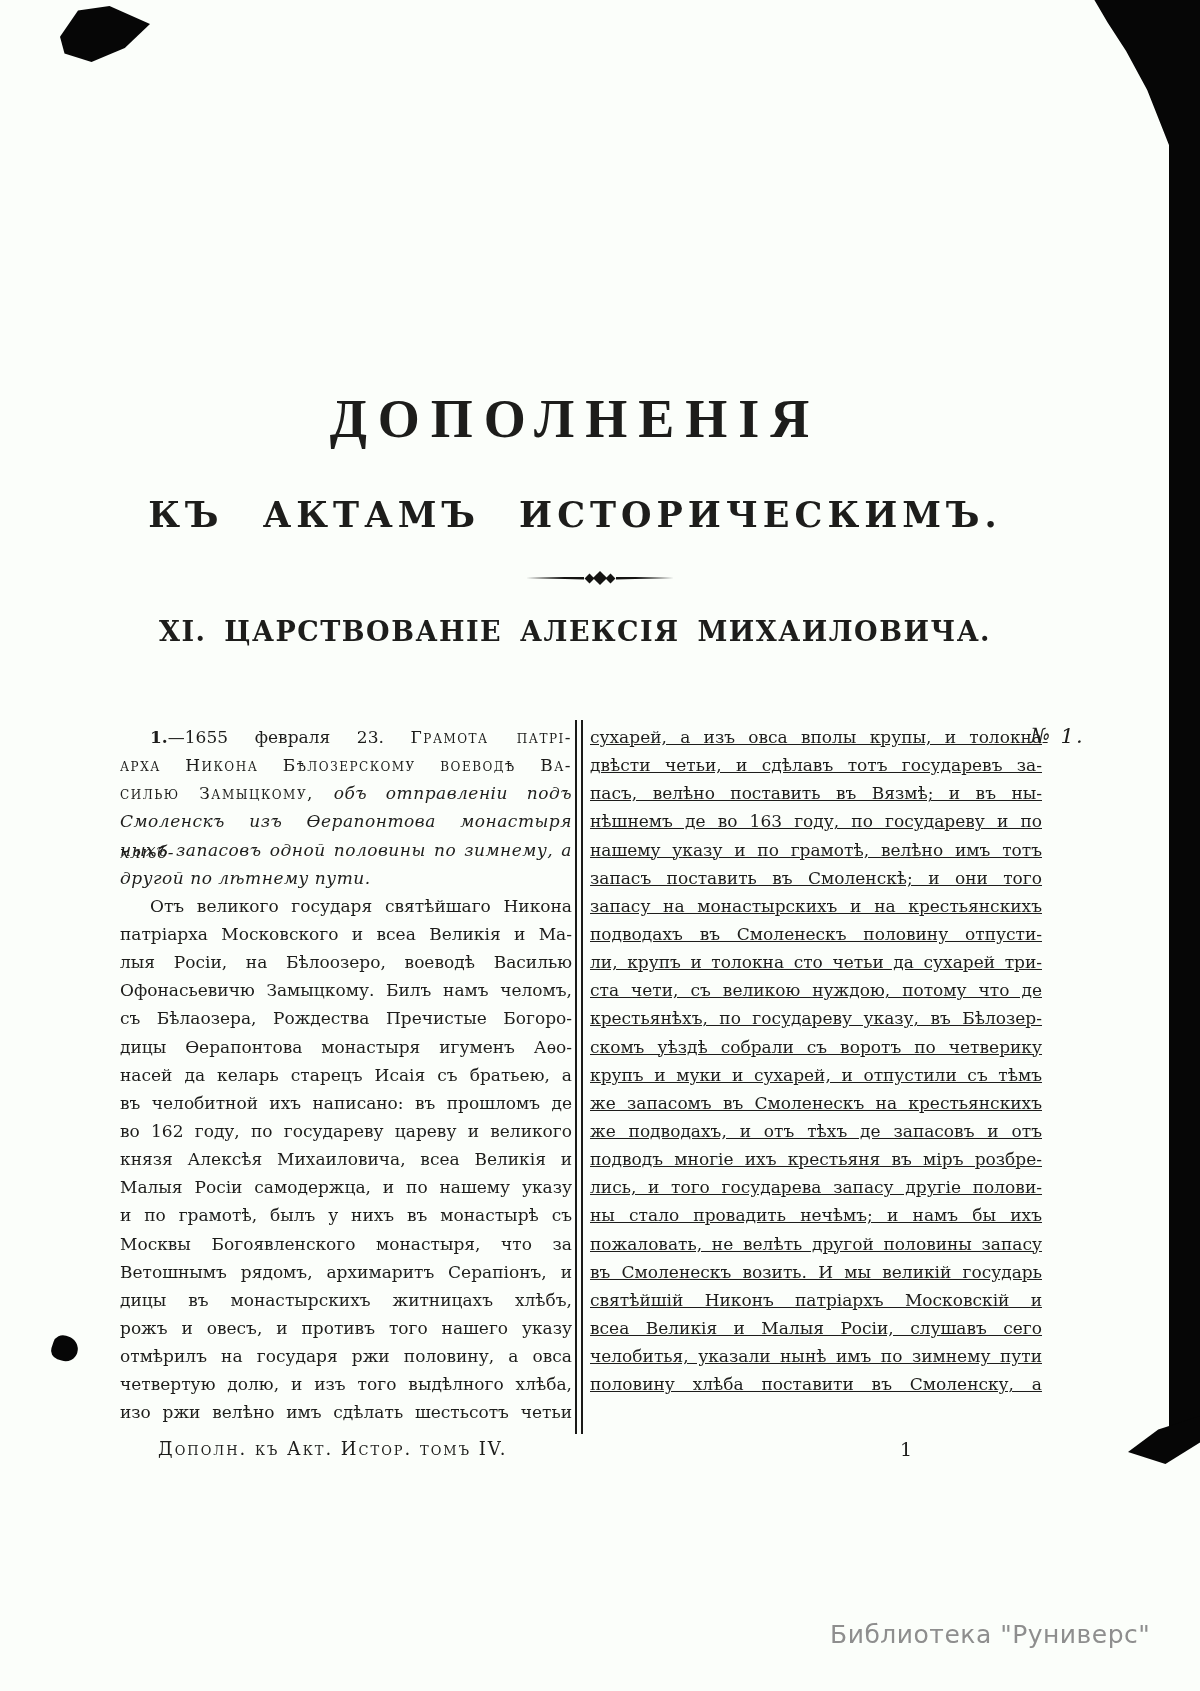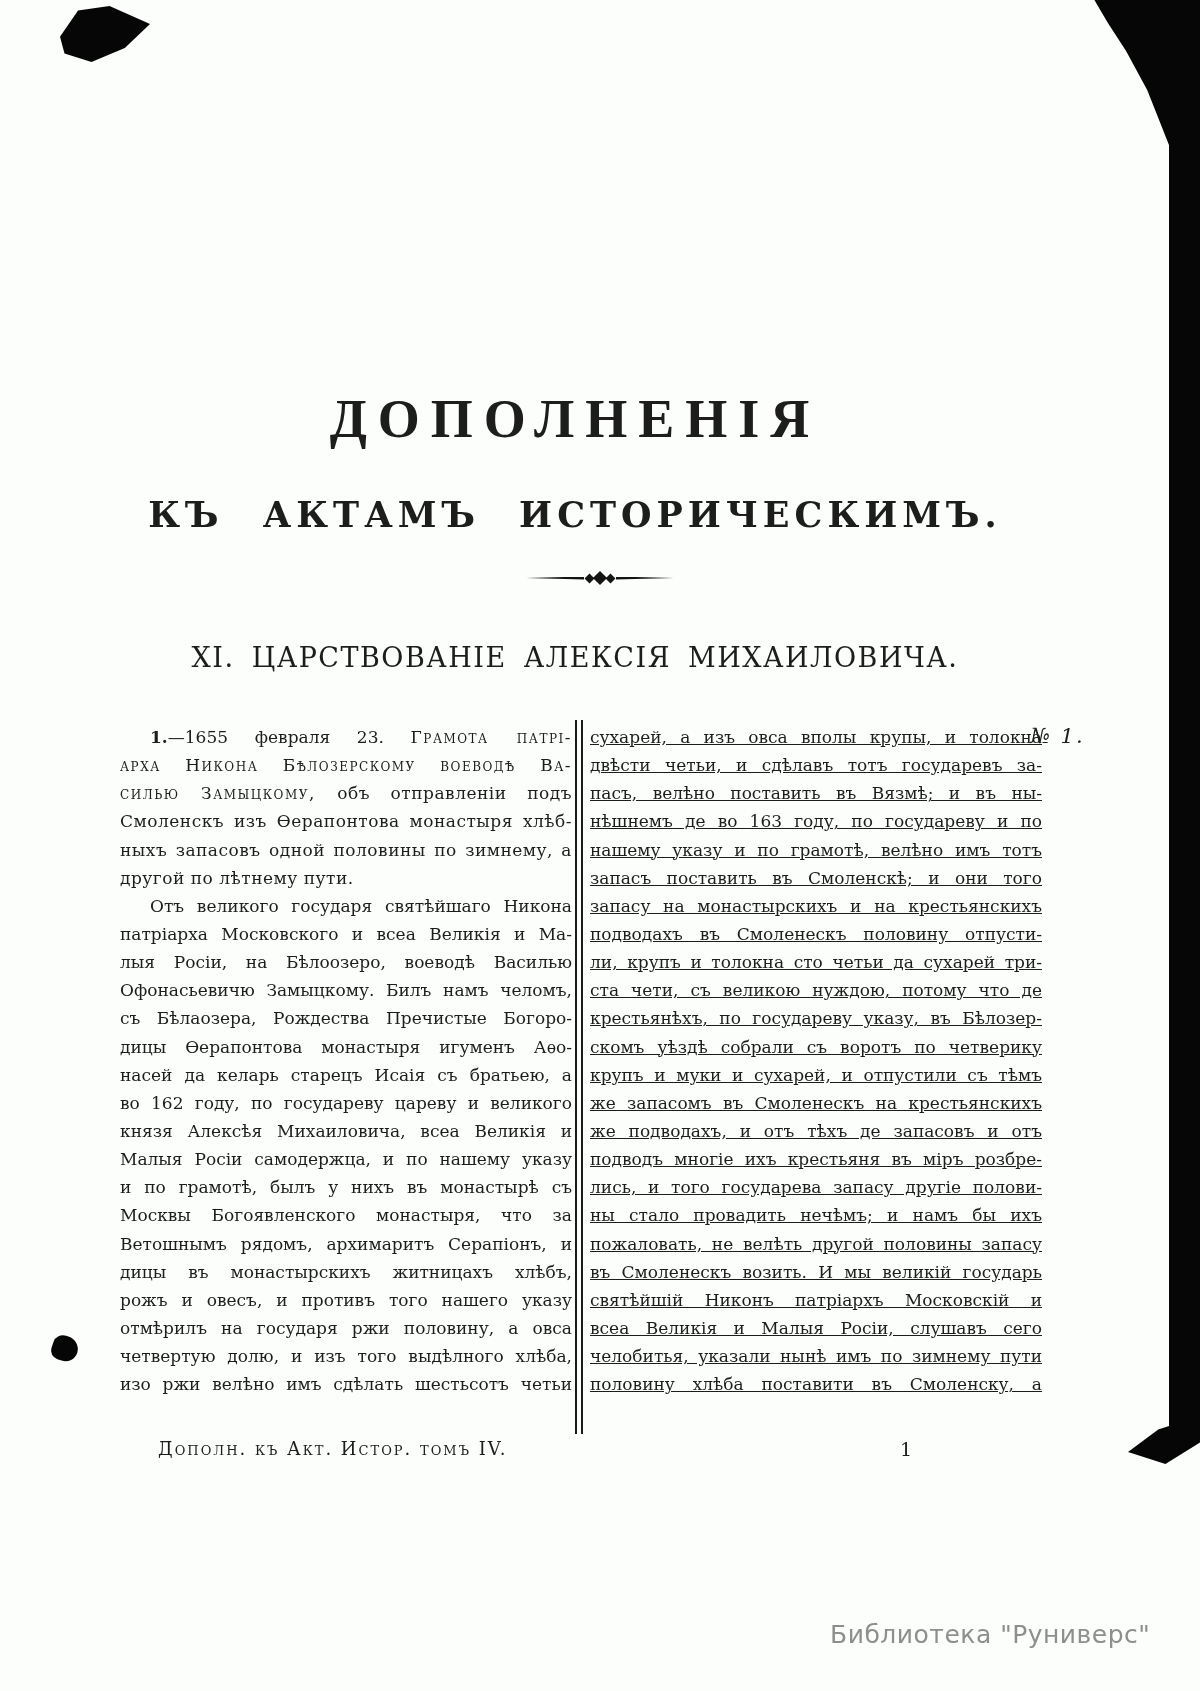--- a/index.html
+++ b/index.html
@@ -21,32 +21,32 @@
   .divider{
     left:500px;top:570px;width:200px;height:16px;
     display:flex;align-items:center;justify-content:center;gap:2px;
   }
   .dline{width:58px;height:3px;background:#141412;}
   .dline.l{clip-path:polygon(0 50%,100% 0,100% 100%);}
   .dline.r{clip-path:polygon(0 0,100% 50%,0 100%);}
   .ddiam{width:7px;height:7px;background:#141412;transform:rotate(45deg);}
   .ddiam.big{width:10px;height:10px;}
   .section-heading{
-    left:90px;top:642px;width:970px;text-align:center;
-    font-size:27px;font-weight:normal;letter-spacing:1.5px;word-spacing:7px;
+    left:90px;top:616px;width:970px;text-align:center;
+    font-size:27px;font-weight:bold;letter-spacing:1.5px;word-spacing:7px;
   }
   
   .col{top:722px;width:452px;font-size:17px;line-height:31px;}
   #col-left{left:120px;}
   #col-right{left:590px;text-decoration:underline;}
   .tl{text-align:justify;text-align-last:justify;height:28.15px;}
   .tl.nj{text-align-last:left;}
   .tl.ind{padding-left:30px;}
   .s-b{font-weight:bold;}
-  .s-i{letter-spacing:0.5px;}
+  .s-i{font-style:italic;letter-spacing:0.5px;}
   .s-c{font-variant:small-caps;letter-spacing:1.5px;}
   .col-rule{
     left:575px;top:720px;height:714px;width:4px;
     border-left:2px solid #1a1a18;border-right:2px solid #1a1a18;
   }
   .margin-note{
     left:1030px;top:724px;font-size:21px;font-style:italic;letter-spacing:2px;
   }
   
   .footer-note{
@@ -107,20 +107,21 @@
     <div class="tl"><span class="s-i">Смоленскъ изъ Ѳерапонтова монастыря хлѣб-</span></div>
     <div class="tl"><span class="s-i">ныхъ запасовъ одной половины по зимнему, а</span></div>
     <div class="tl nj"><span class="s-i">другой по лѣтнему пути.</span></div>
     <div class="tl ind"><span class="s-n">Отъ великого государя святѣйшаго Никона</span></div>
     <div class="tl"><span class="s-n">патріарха Московского и всеа Великія и Ма-</span></div>
     <div class="tl"><span class="s-n">лыя Росіи, на Бѣлоозеро, воеводѣ Василью</span></div>
     <div class="tl"><span class="s-n">Офонасьевичю Замыцкому. Билъ намъ челомъ,</span></div>
     <div class="tl"><span class="s-n">съ Бѣлаозера, Рождества Пречистые Богоро-</span></div>
     <div class="tl"><span class="s-n">дицы Ѳерапонтова монастыря игуменъ Аѳо-</span></div>
     <div class="tl"><span class="s-n">насей да келарь старецъ Исаія съ братьею, а</span></div>
+    <div class="tl"><span class="s-n">въ челобитной ихъ написано: въ прошломъ де</span></div>
     <div class="tl"><span class="s-n">во 162 году, по государеву цареву и великого</span></div>
     <div class="tl"><span class="s-n">князя Алексѣя Михаиловича, всеа Великія и</span></div>
     <div class="tl"><span class="s-n">Малыя Росіи самодержца, и по нашему указу</span></div>
     <div class="tl"><span class="s-n">и по грамотѣ, былъ у нихъ въ монастырѣ съ</span></div>
     <div class="tl"><span class="s-n">Москвы Богоявленского монастыря, что за</span></div>
     <div class="tl"><span class="s-n">Ветошнымъ рядомъ, архимаритъ Серапіонъ, и</span></div>
     <div class="tl"><span class="s-n">дицы въ монастырскихъ житницахъ хлѣбъ,</span></div>
     <div class="tl"><span class="s-n">рожъ и овесъ, и противъ того нашего указу</span></div>
     <div class="tl"><span class="s-n">отмѣрилъ на государя ржи половину, а овса</span></div>
     <div class="tl"><span class="s-n">четвертую долю, и изъ того выдѣлного хлѣба,</span></div>

